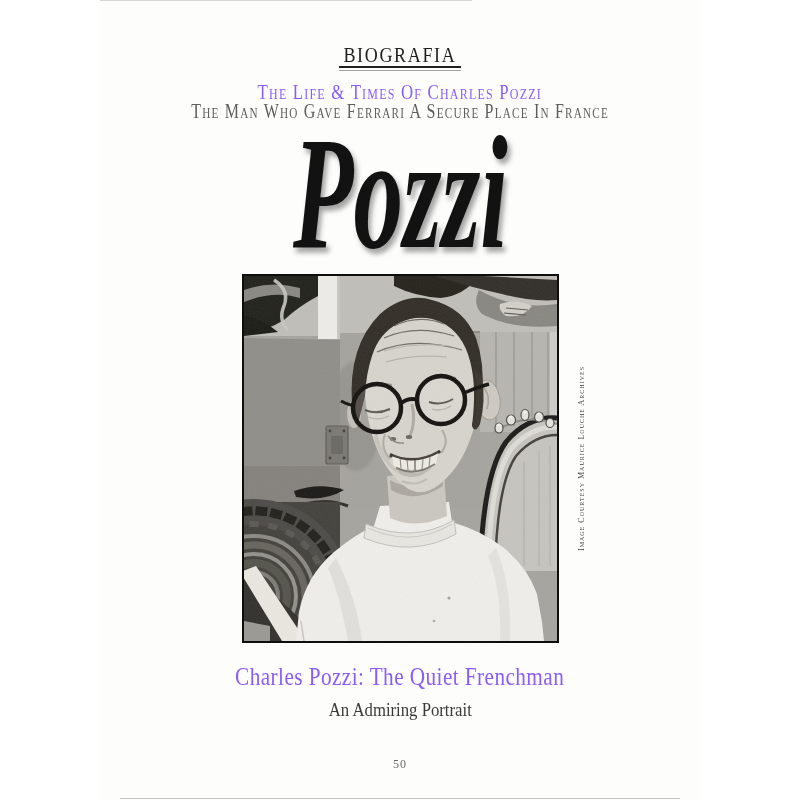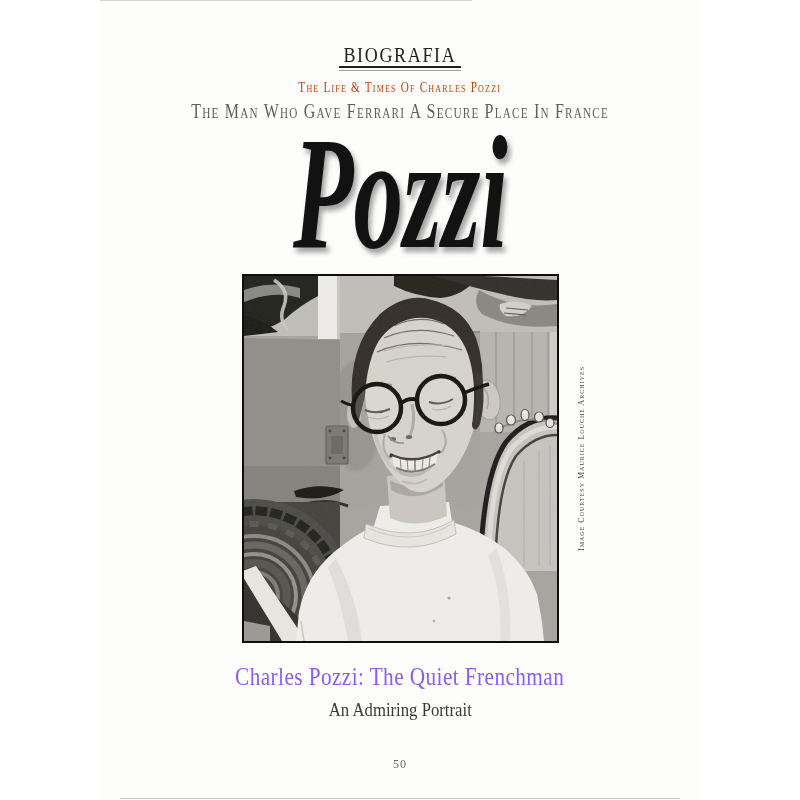--- a/index.html
+++ b/index.html
@@ -12,21 +12,21 @@
 
   .centered{position:absolute;left:0;width:600px;text-align:center;white-space:nowrap;}
 
   .kicker{top:42px;font-size:22px;letter-spacing:2px;color:#1e1e1e;}
   .kicker span{display:inline-block;transform:scaleX(0.82);transform-origin:50% 50%;}
   .rule{position:absolute;left:50%;transform:translateX(-50%);}
   .rule-dark{top:66px;width:122px;height:2px;background:#202020;}
   .rule-light{top:70px;width:122px;height:1px;background:#a2a2a2;}
 
   .sc{font-variant:small-caps;}
-  .sub1{top:80px;font-size:14px;letter-spacing:1.5px;color:#c2410c;}
+  .sub1{top:80px;font-size:21px;letter-spacing:1.5px;color:#8b5cf6;}
   .sub1 span,.sub2 span{display:inline-block;transform:scaleX(0.80);transform-origin:50% 50%;}
   .sub2{top:100px;font-size:20px;letter-spacing:1.5px;color:#5d5d5d;}
 
   .title{top:113px;font-size:160px;line-height:160px;font-weight:bold;color:#121212;}
   .title span{display:inline-block;transform:scaleX(0.62);transform-origin:50% 78%;
               text-shadow:5px 5px 7px rgba(90,90,90,0.55);}
 
   .photo-frame{position:absolute;left:142px;top:274px;width:313px;height:365px;
                border:2px solid #0e0e0e;background:#a9a7a3;}
   .photo-frame svg{display:block;}

